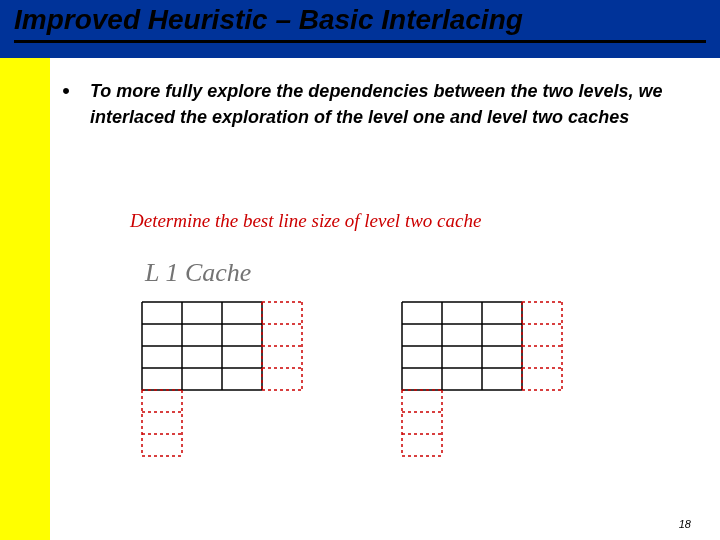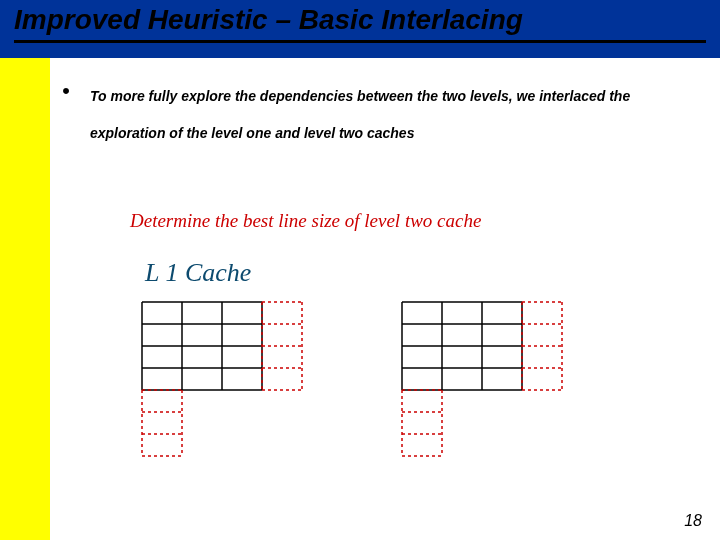--- a/index.html
+++ b/index.html
@@ -44,51 +44,51 @@
     display: flex;
     width: 640px;
   }
   .bullet-dot {
     font-size: 22px;
     line-height: 26px;
     width: 28px;
     flex: 0 0 28px;
   }
   .bullet-text {
-    font-size: 14px;
+    font-size: 18px;
     font-weight: bold;
-    line-height: 37px;
+    line-height: 26px;
     color: #000;
   }
 
   .subtitle {
     position: absolute;
     left: 130px; top: 210px;
     font-family: "Times New Roman", Times, serif;
     font-size: 19px;
     color: #cc0000;
   }
 
   .cache-label {
     position: absolute;
     font-family: "Times New Roman", Times, serif;
     font-size: 26px;
-    color: #0c4a6e;
+    color: #737373;
   }
   .l1-label { left: 145px; top: 258px; }
   .l2-label { left: 400px; top: 258px; }
 
   .diagram { position: absolute; top: 300px; }
   .d1 { left: 140px; }
   .d2 { left: 400px; }
 
   .pagenum {
     position: absolute;
-    right: 14px; bottom: 10px;
-    font-size: 16px;
+    right: 25px; bottom: 10px;
+    font-size: 11px;
     color: #000;
   }
 </style>
 </head>
 <body>
 
 <div class="slide">
 
   <div class="sidebar"></div>
 

